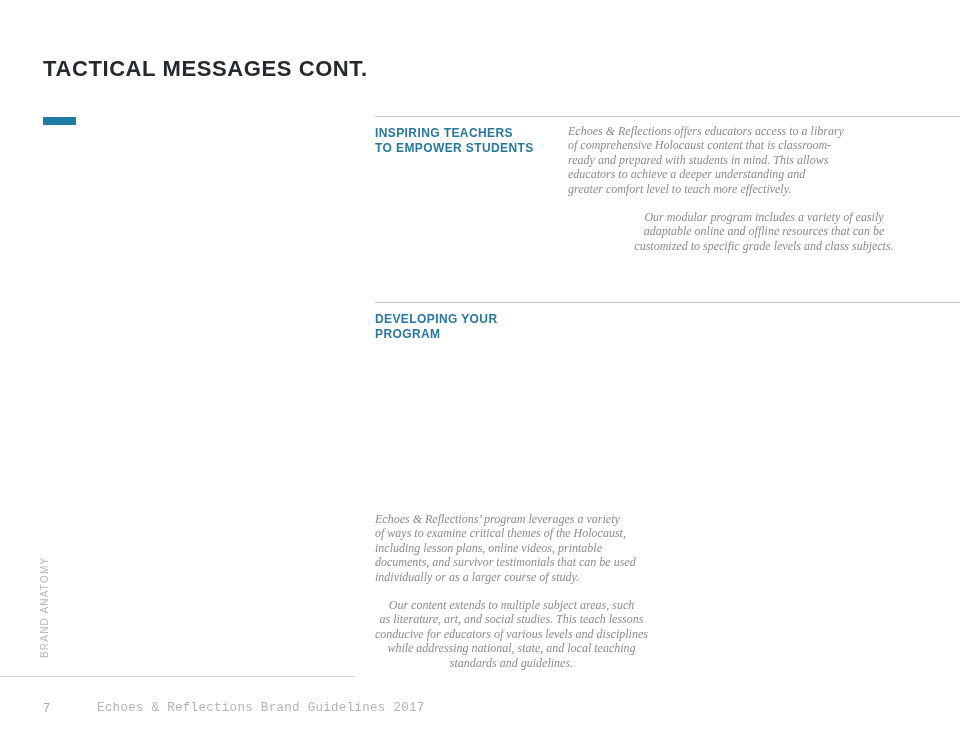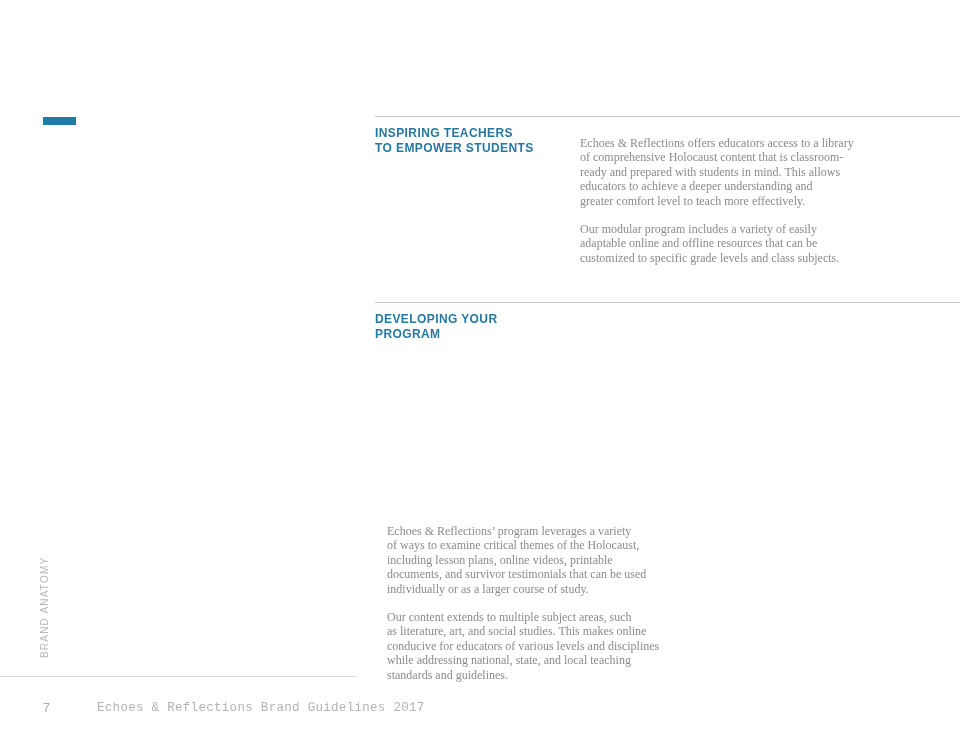--- a/index.html
+++ b/index.html
@@ -58,25 +58,27 @@
 
   .section-body {
     flex: 1 1 auto;
     padding-top: 7px;
     font-family: "Liberation Serif", "DejaVu Serif", serif;
     font-size: 12px;
     line-height: 14.4px;
     color: #8b8b89;
   }
   .section-body p {
-    margin: 12px;
+    margin: 0;
     white-space: pre-line;
+    font-style: italic;
   }
   .section-body p + p {
     margin-top: 14px;
+    text-align: center;
   }
 
   .sidebar-label {
     position: absolute;
     left: 39px;
     top: 558px;
     height: 100px;
     writing-mode: vertical-rl;
     transform: rotate(180deg);
     font-family: "Liberation Sans", sans-serif;
@@ -113,20 +115,21 @@
     letter-spacing: 0.3px;
     color: #b3b3b3;
     white-space: nowrap;
   }
 </style>
 </head>
 <body>
 
 <div class="page">
 
+  <h1 class="page-title">TACTICAL MESSAGES CONT.</h1>
 
   <div class="accent-bar" style="background: rgb(31, 124, 163);"></div>
 
   <div class="section section-1">
     <div class="section-heading">INSPIRING TEACHERS
 TO EMPOWER STUDENTS</div>
     <div class="section-body">
       <p>Echoes &amp; Reflections offers educators access to a library
 of comprehensive Holocaust content that is classroom-
 ready and prepared with students in mind. This allows
@@ -141,21 +144,21 @@
   <div class="section section-2">
     <div class="section-heading">DEVELOPING YOUR
 PROGRAM</div>
     <div class="section-body">
       <p>Echoes &amp; Reflections’ program leverages a variety
 of ways to examine critical themes of the Holocaust,
 including lesson plans, online videos, printable
 documents, and survivor testimonials that can be used
 individually or as a larger course of study.</p>
       <p>Our content extends to multiple subject areas, such
-as literature, art, and social studies. This makes online
+as literature, art, and social studies. This teach lessons
 conducive for educators of various levels and disciplines
 while addressing national, state, and local teaching
 standards and guidelines.</p>
     </div>
   </div>
 
   <div class="sidebar-label">BRAND ANATOMY</div>
 
   <div class="footer-rule"></div>
 

